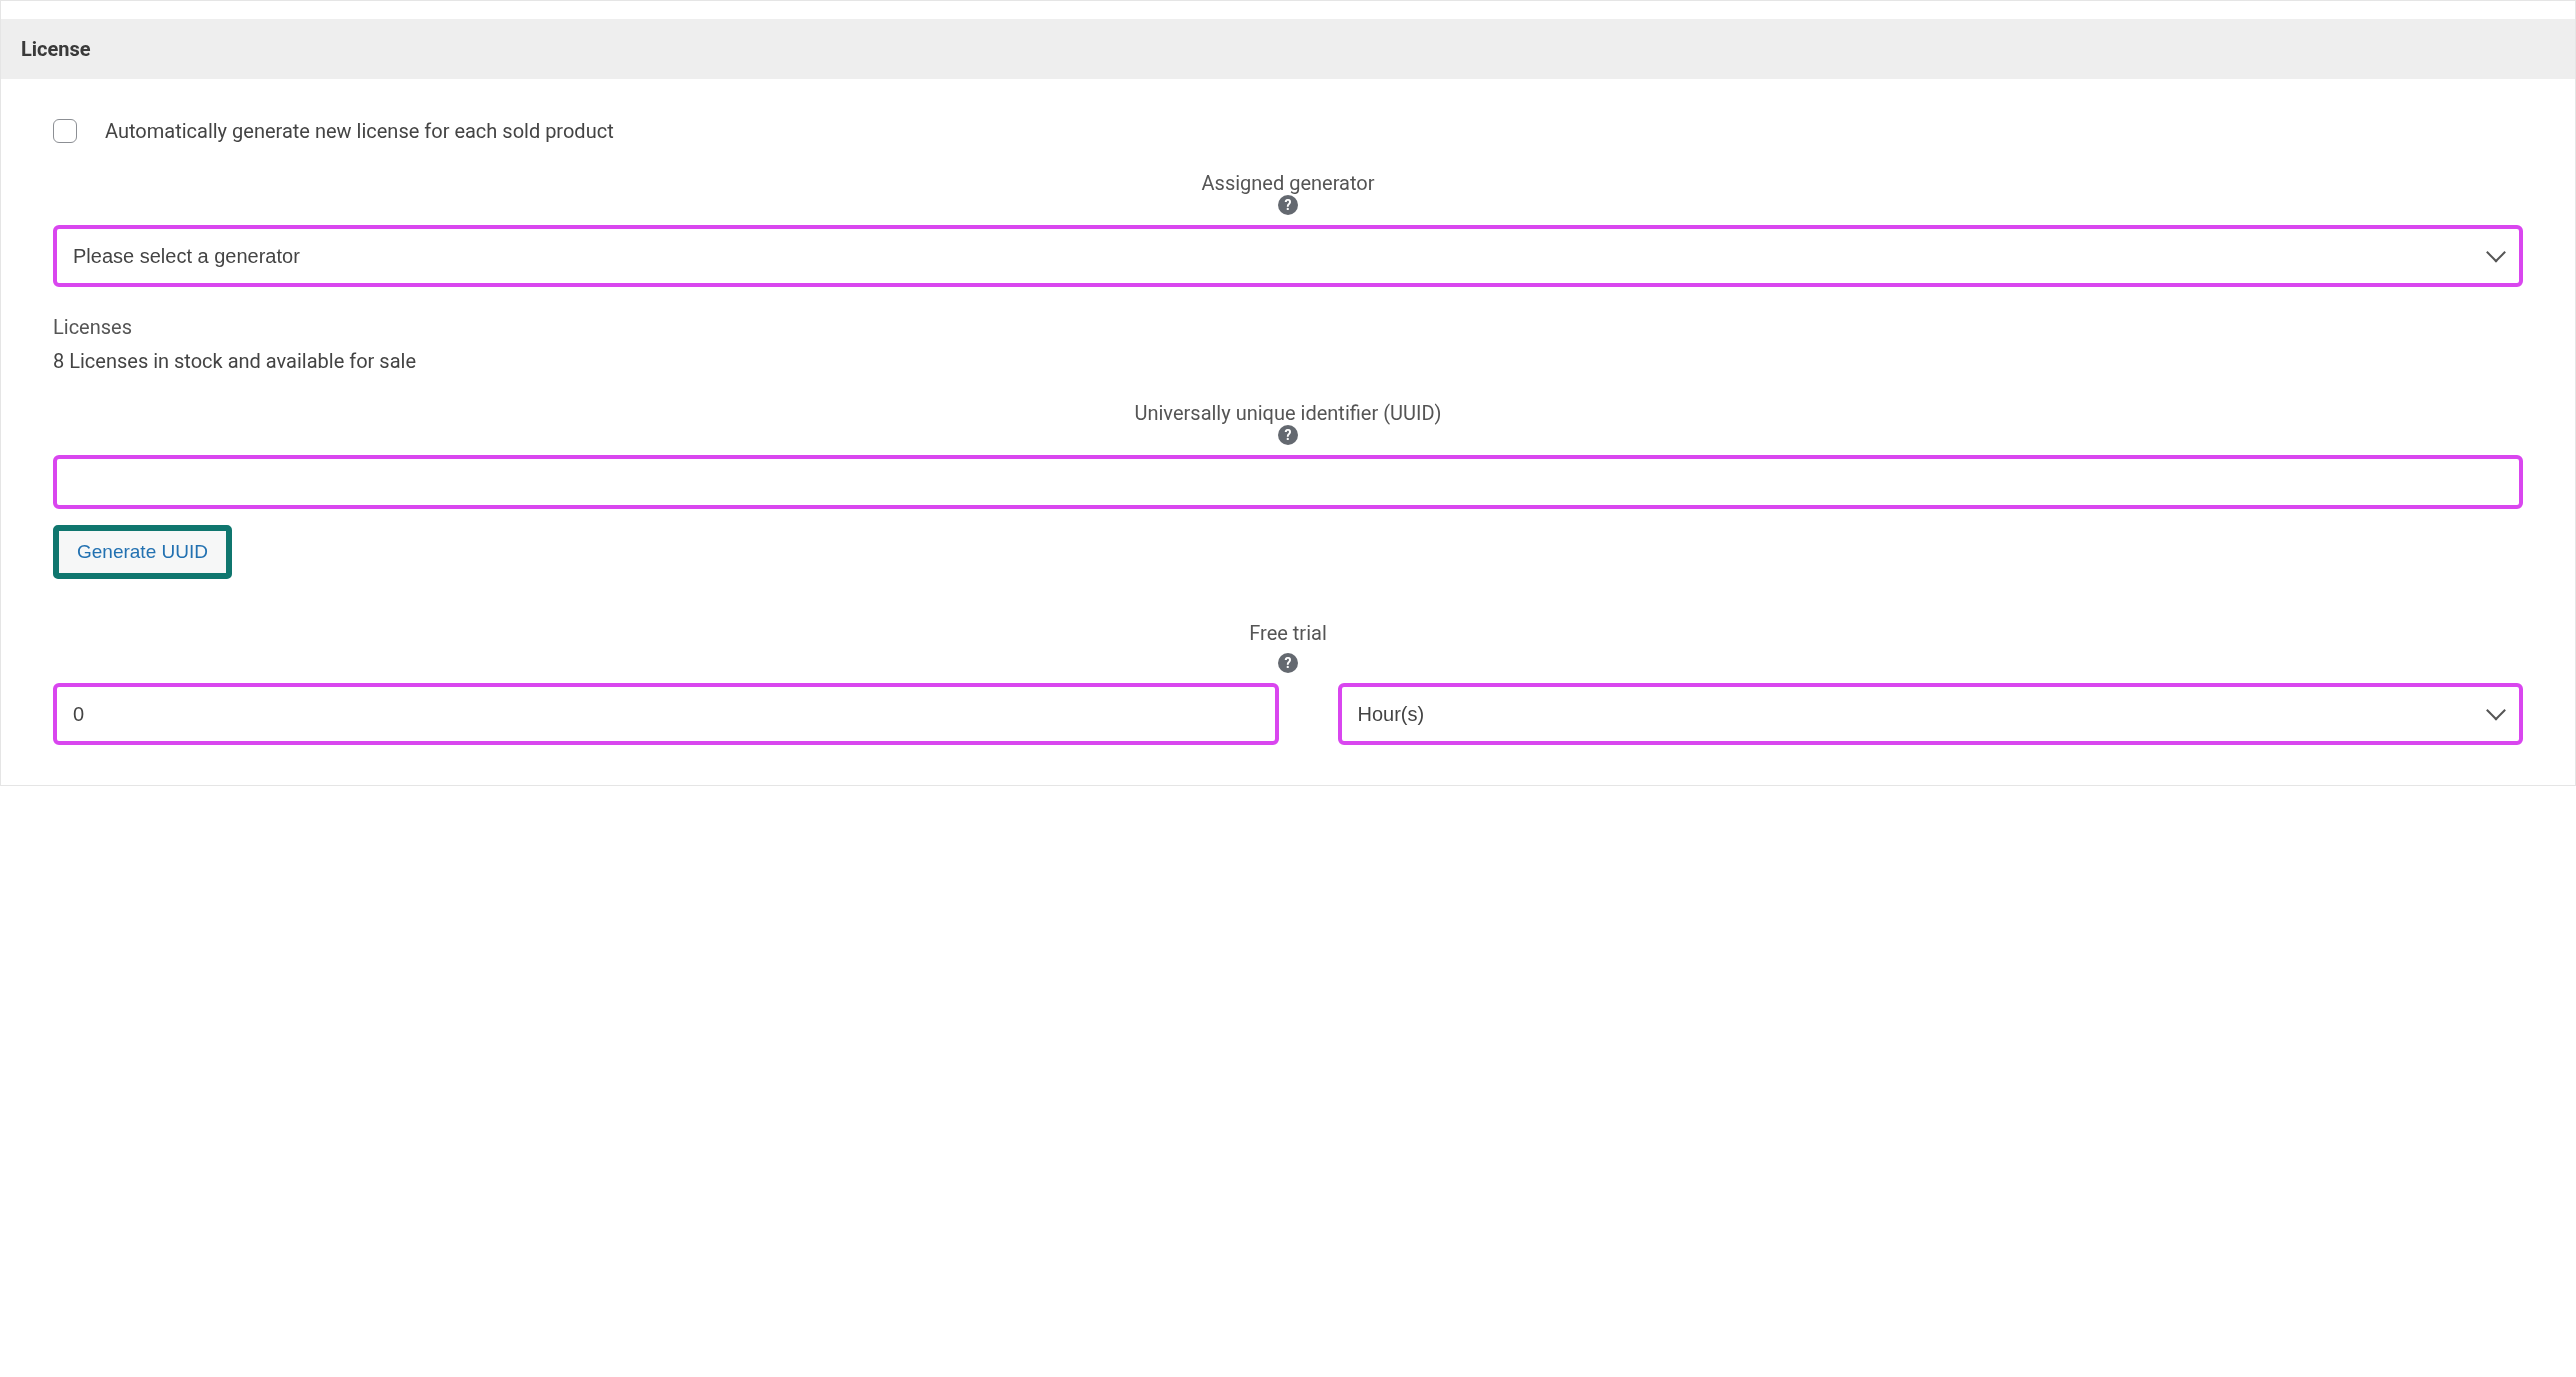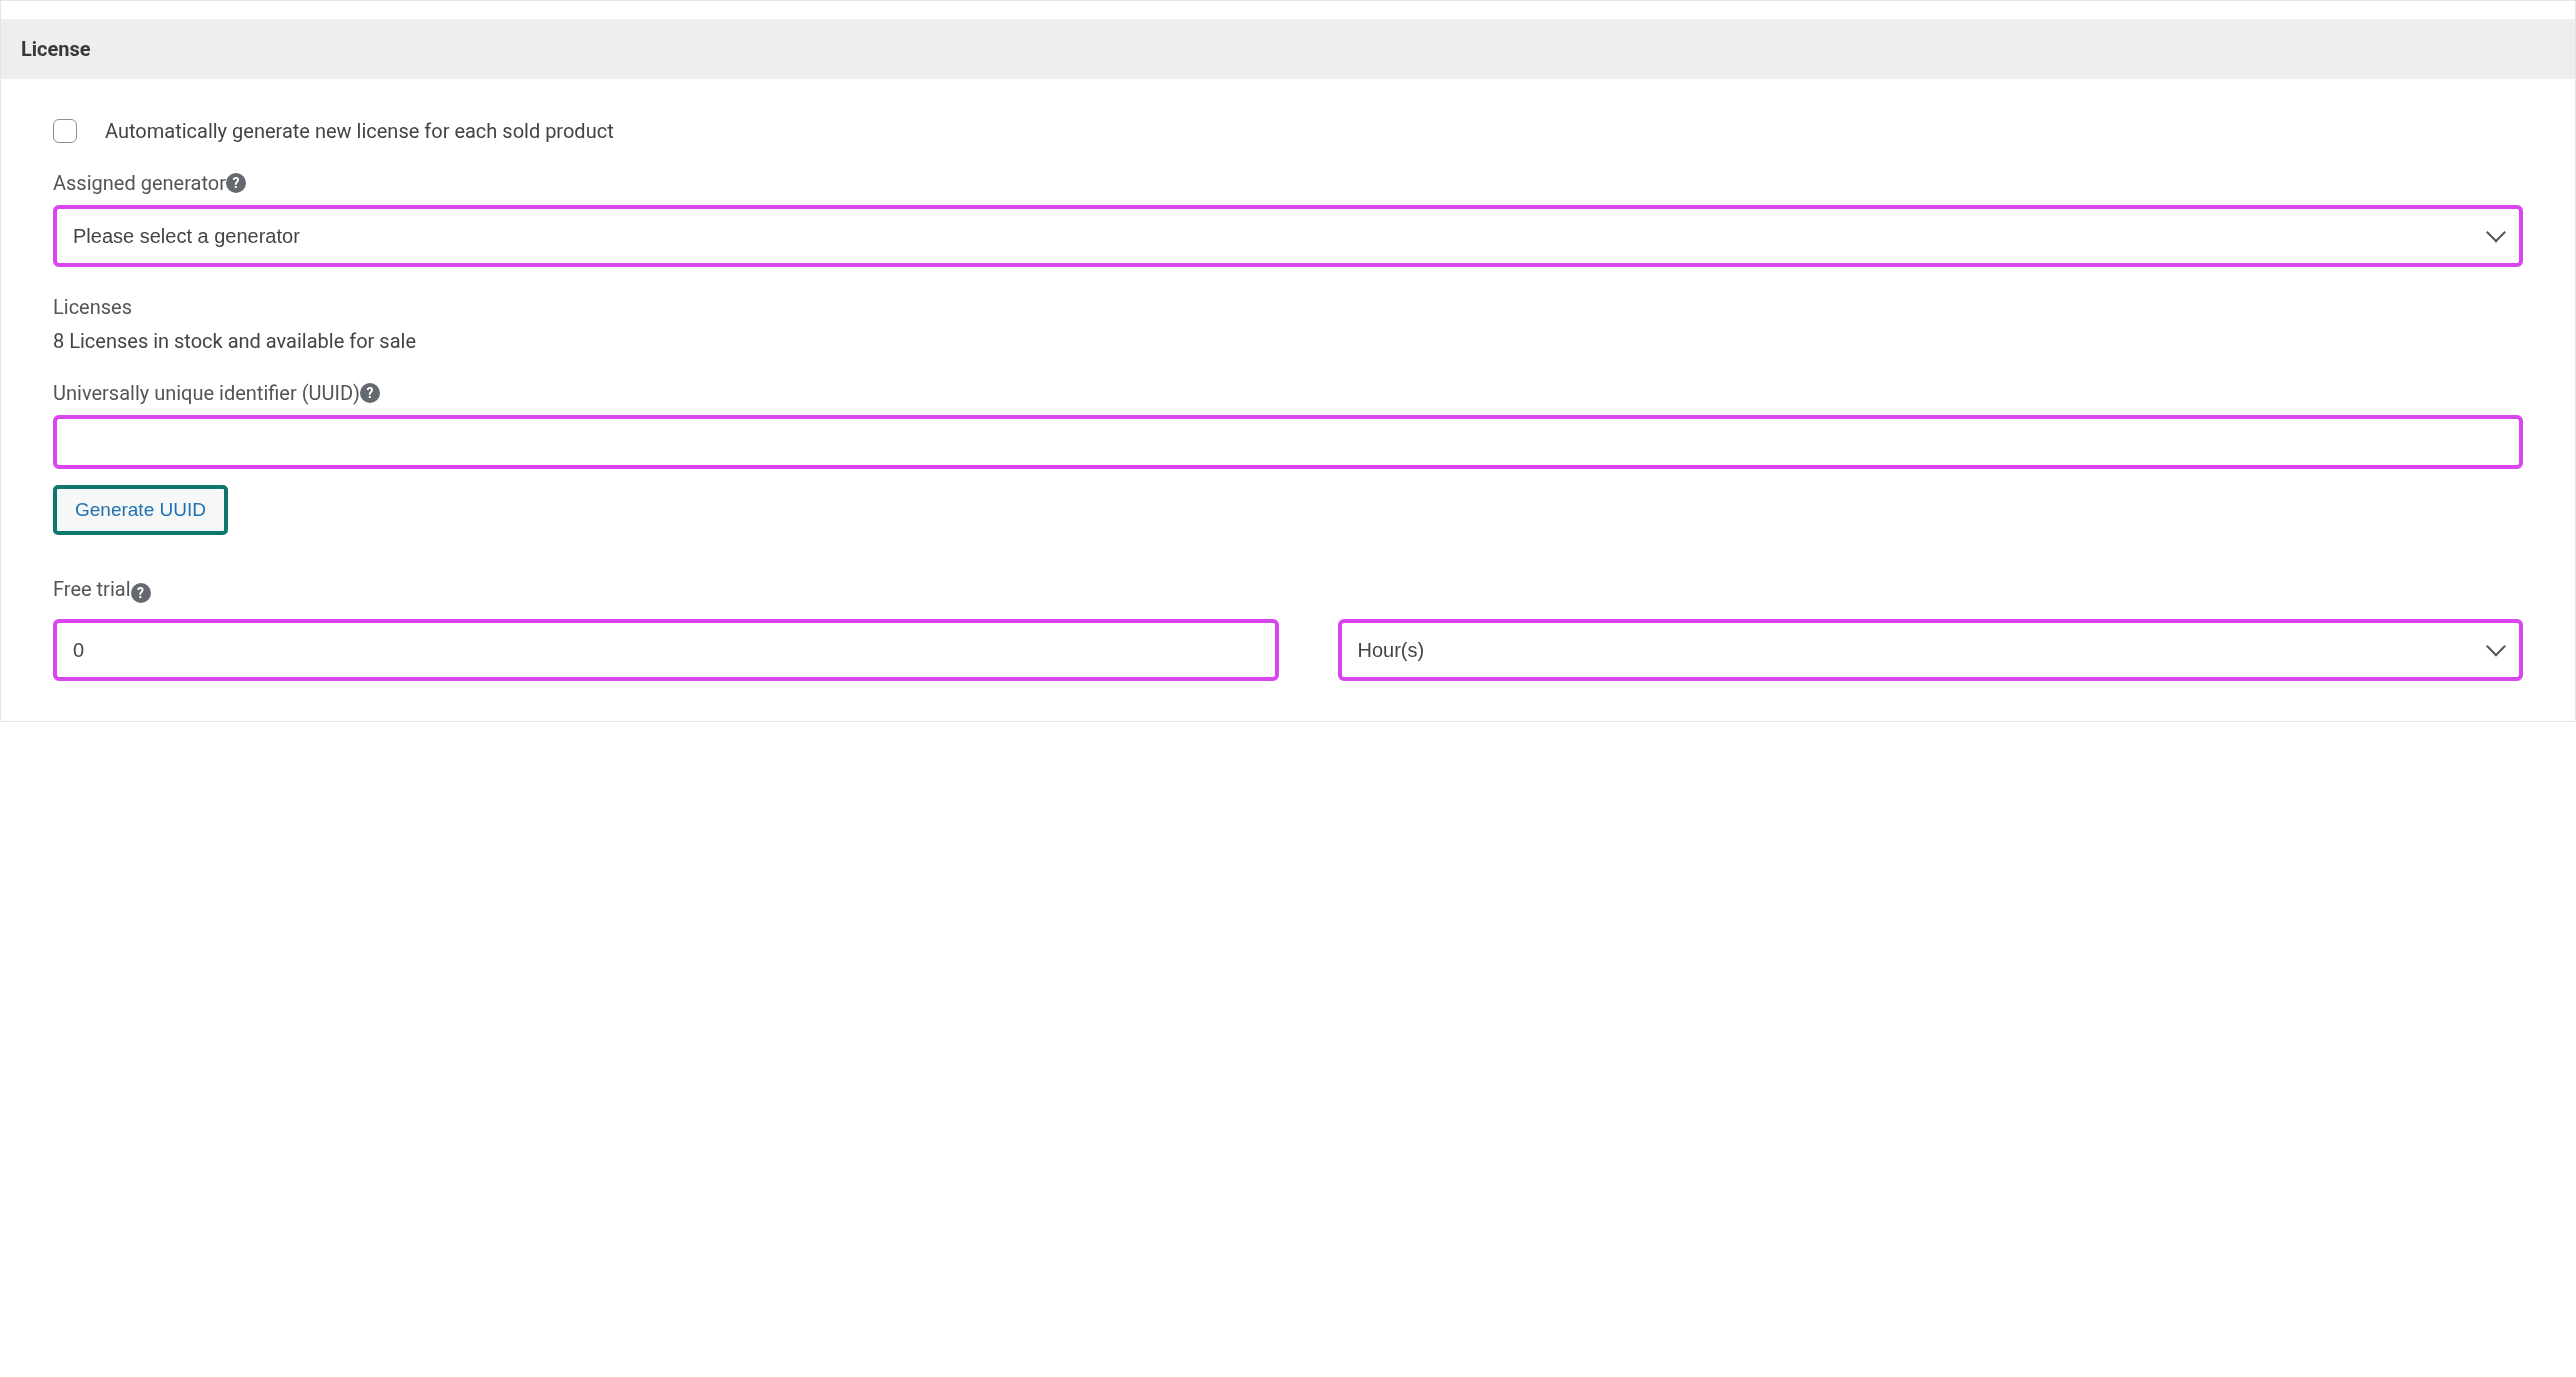--- a/index.html
+++ b/index.html
@@ -37,20 +37,21 @@
     .field-label {
       display: block;
       font-size: 20px;
       color: #555;
       margin-bottom: 10px;
     }
     .label-line {
       display: flex;
       align-items: center;
       justify-content: flex-start;
+      flex-direction: column;
     }
     .checkbox-line {
       display: flex;
       align-items: center;
       gap: 28px;
     }
     input[type="checkbox"] {
       appearance: none;
       -webkit-appearance: none;
       width: 24px;
@@ -114,21 +115,21 @@
     }
     .static-text {
       font-size: 20px;
       color: #444;
     }
     .btn-secondary {
       display: inline-block;
       font-size: 19px;
       color: #2271b1;
       background: #f6f7f7;
-      border: 4px solid #0f766e;
+      border: 6px solid #0f766e;
       border-radius: 5px;
       padding: 10px 18px;
       cursor: pointer;
     }
     .two-col {
       display: flex;
       gap: 59px;
     }
     .two-col > * {
       flex: 1;

